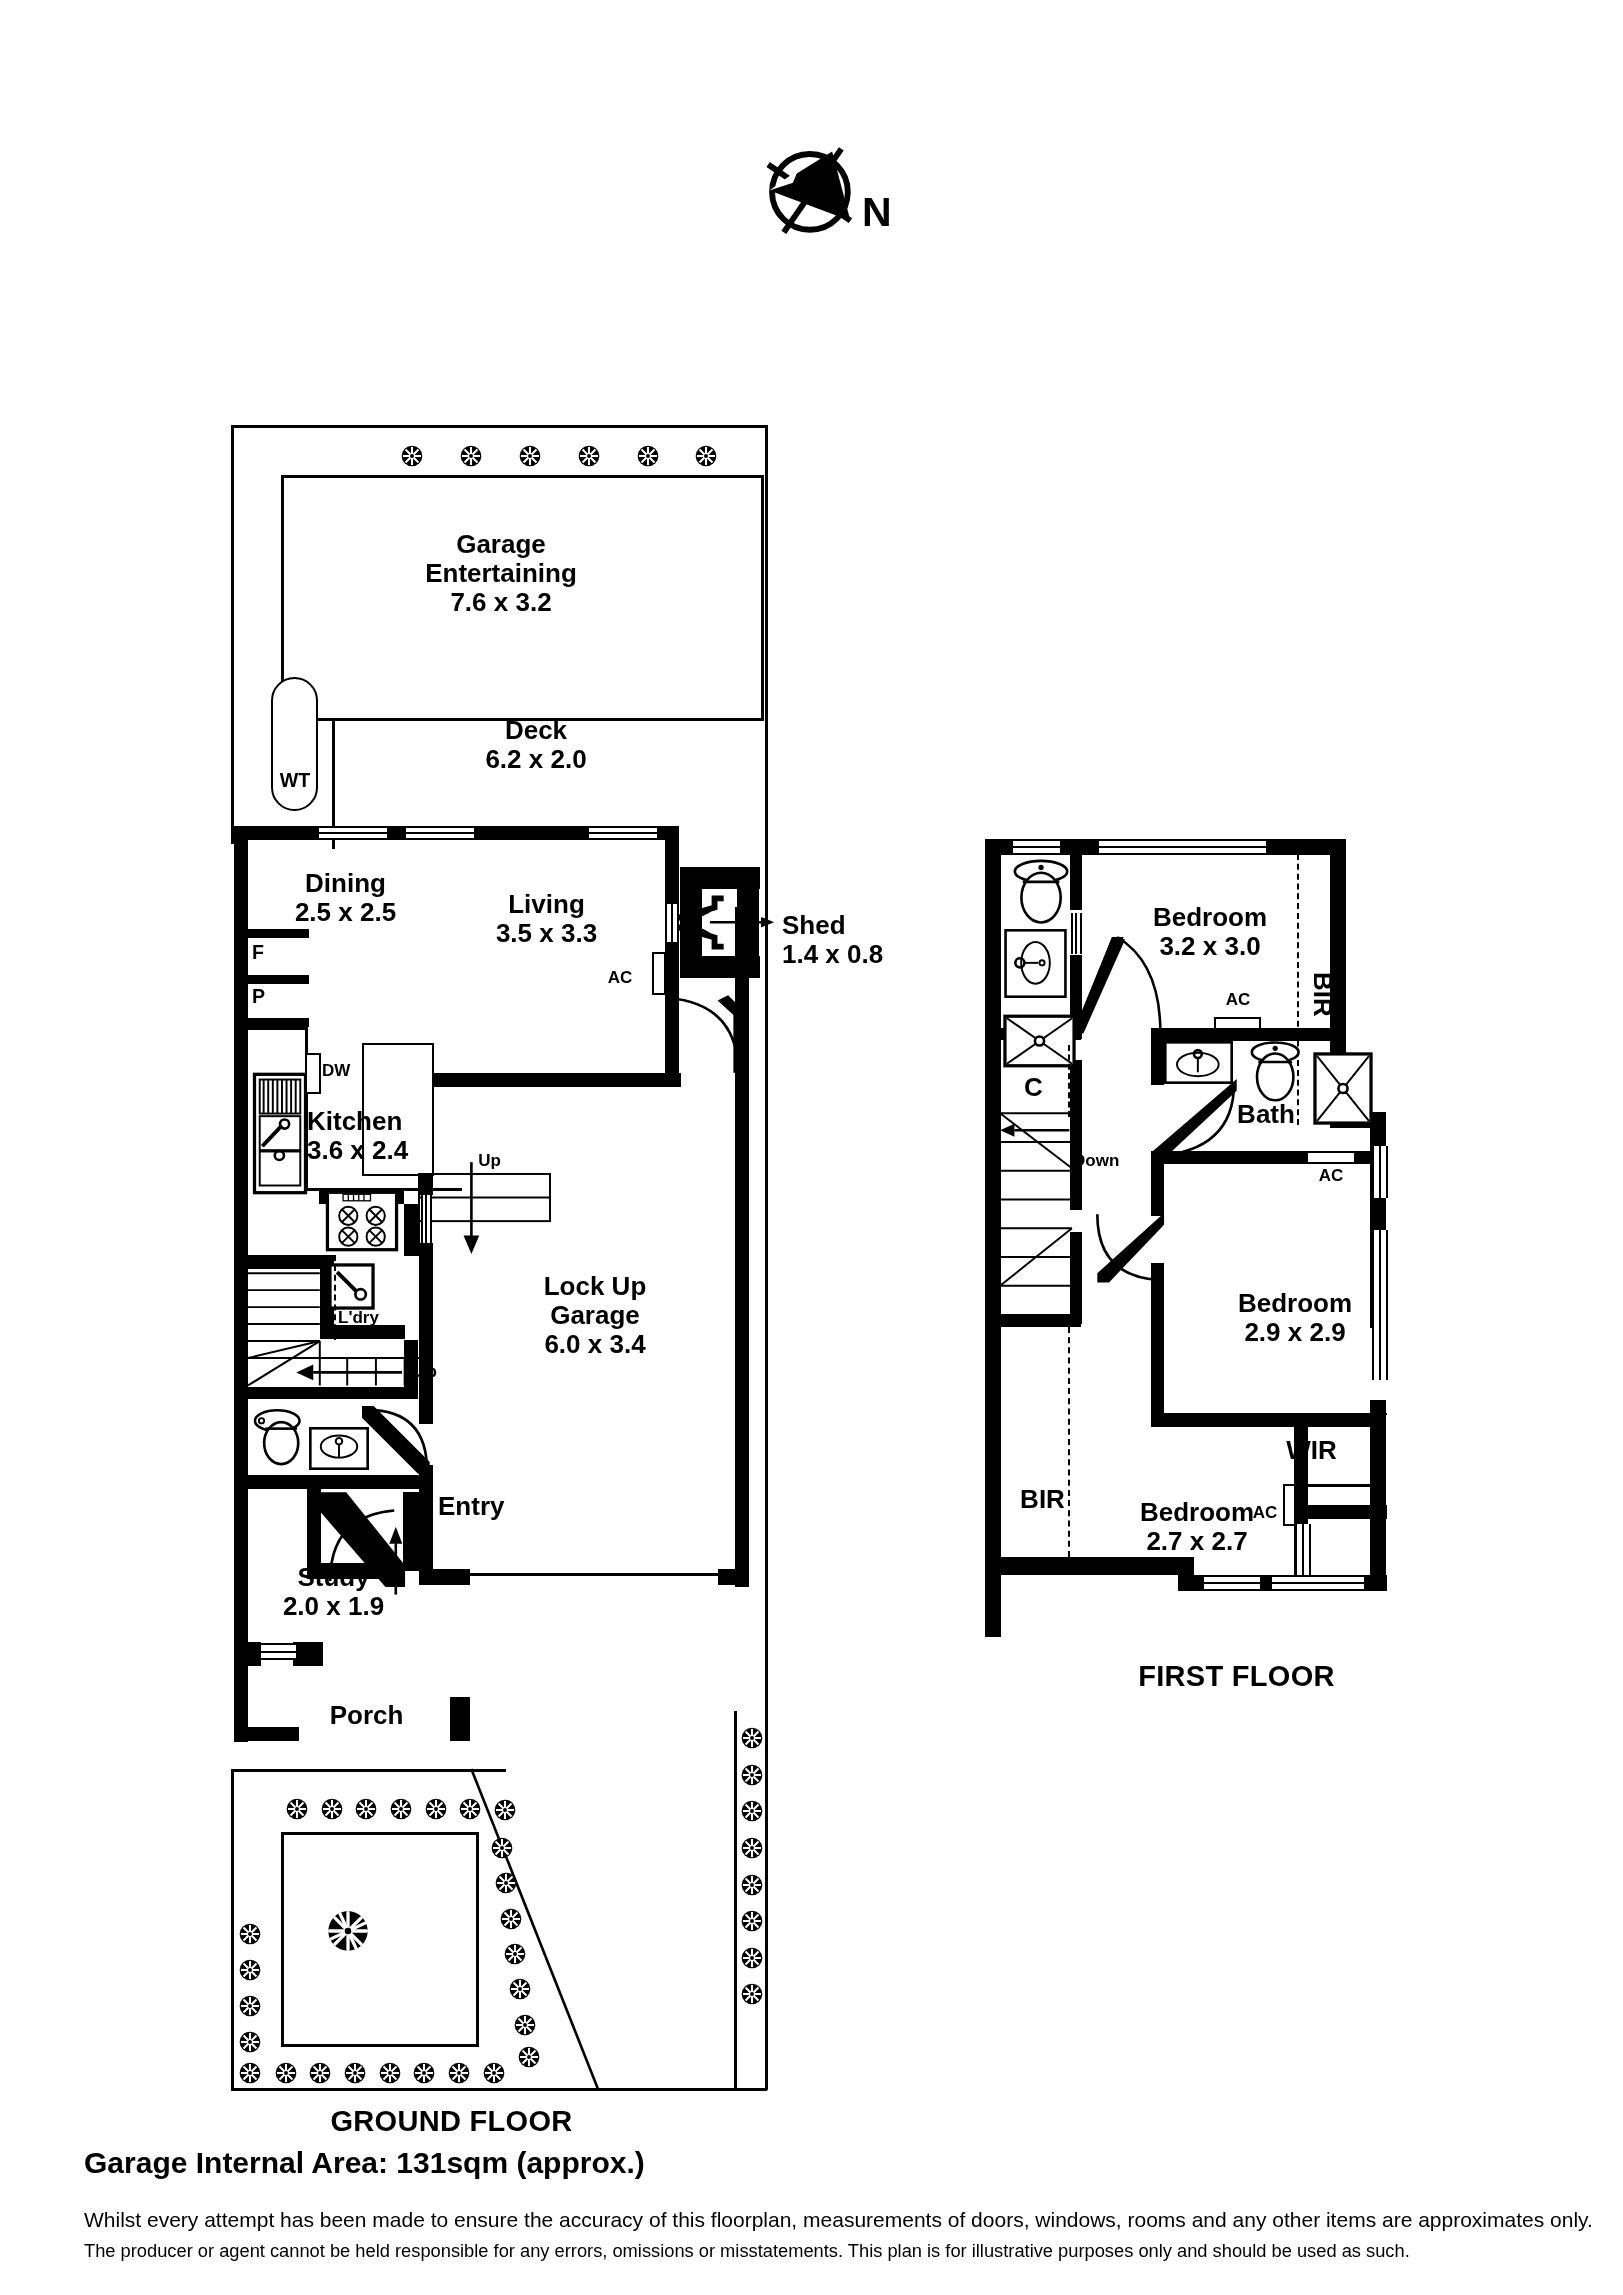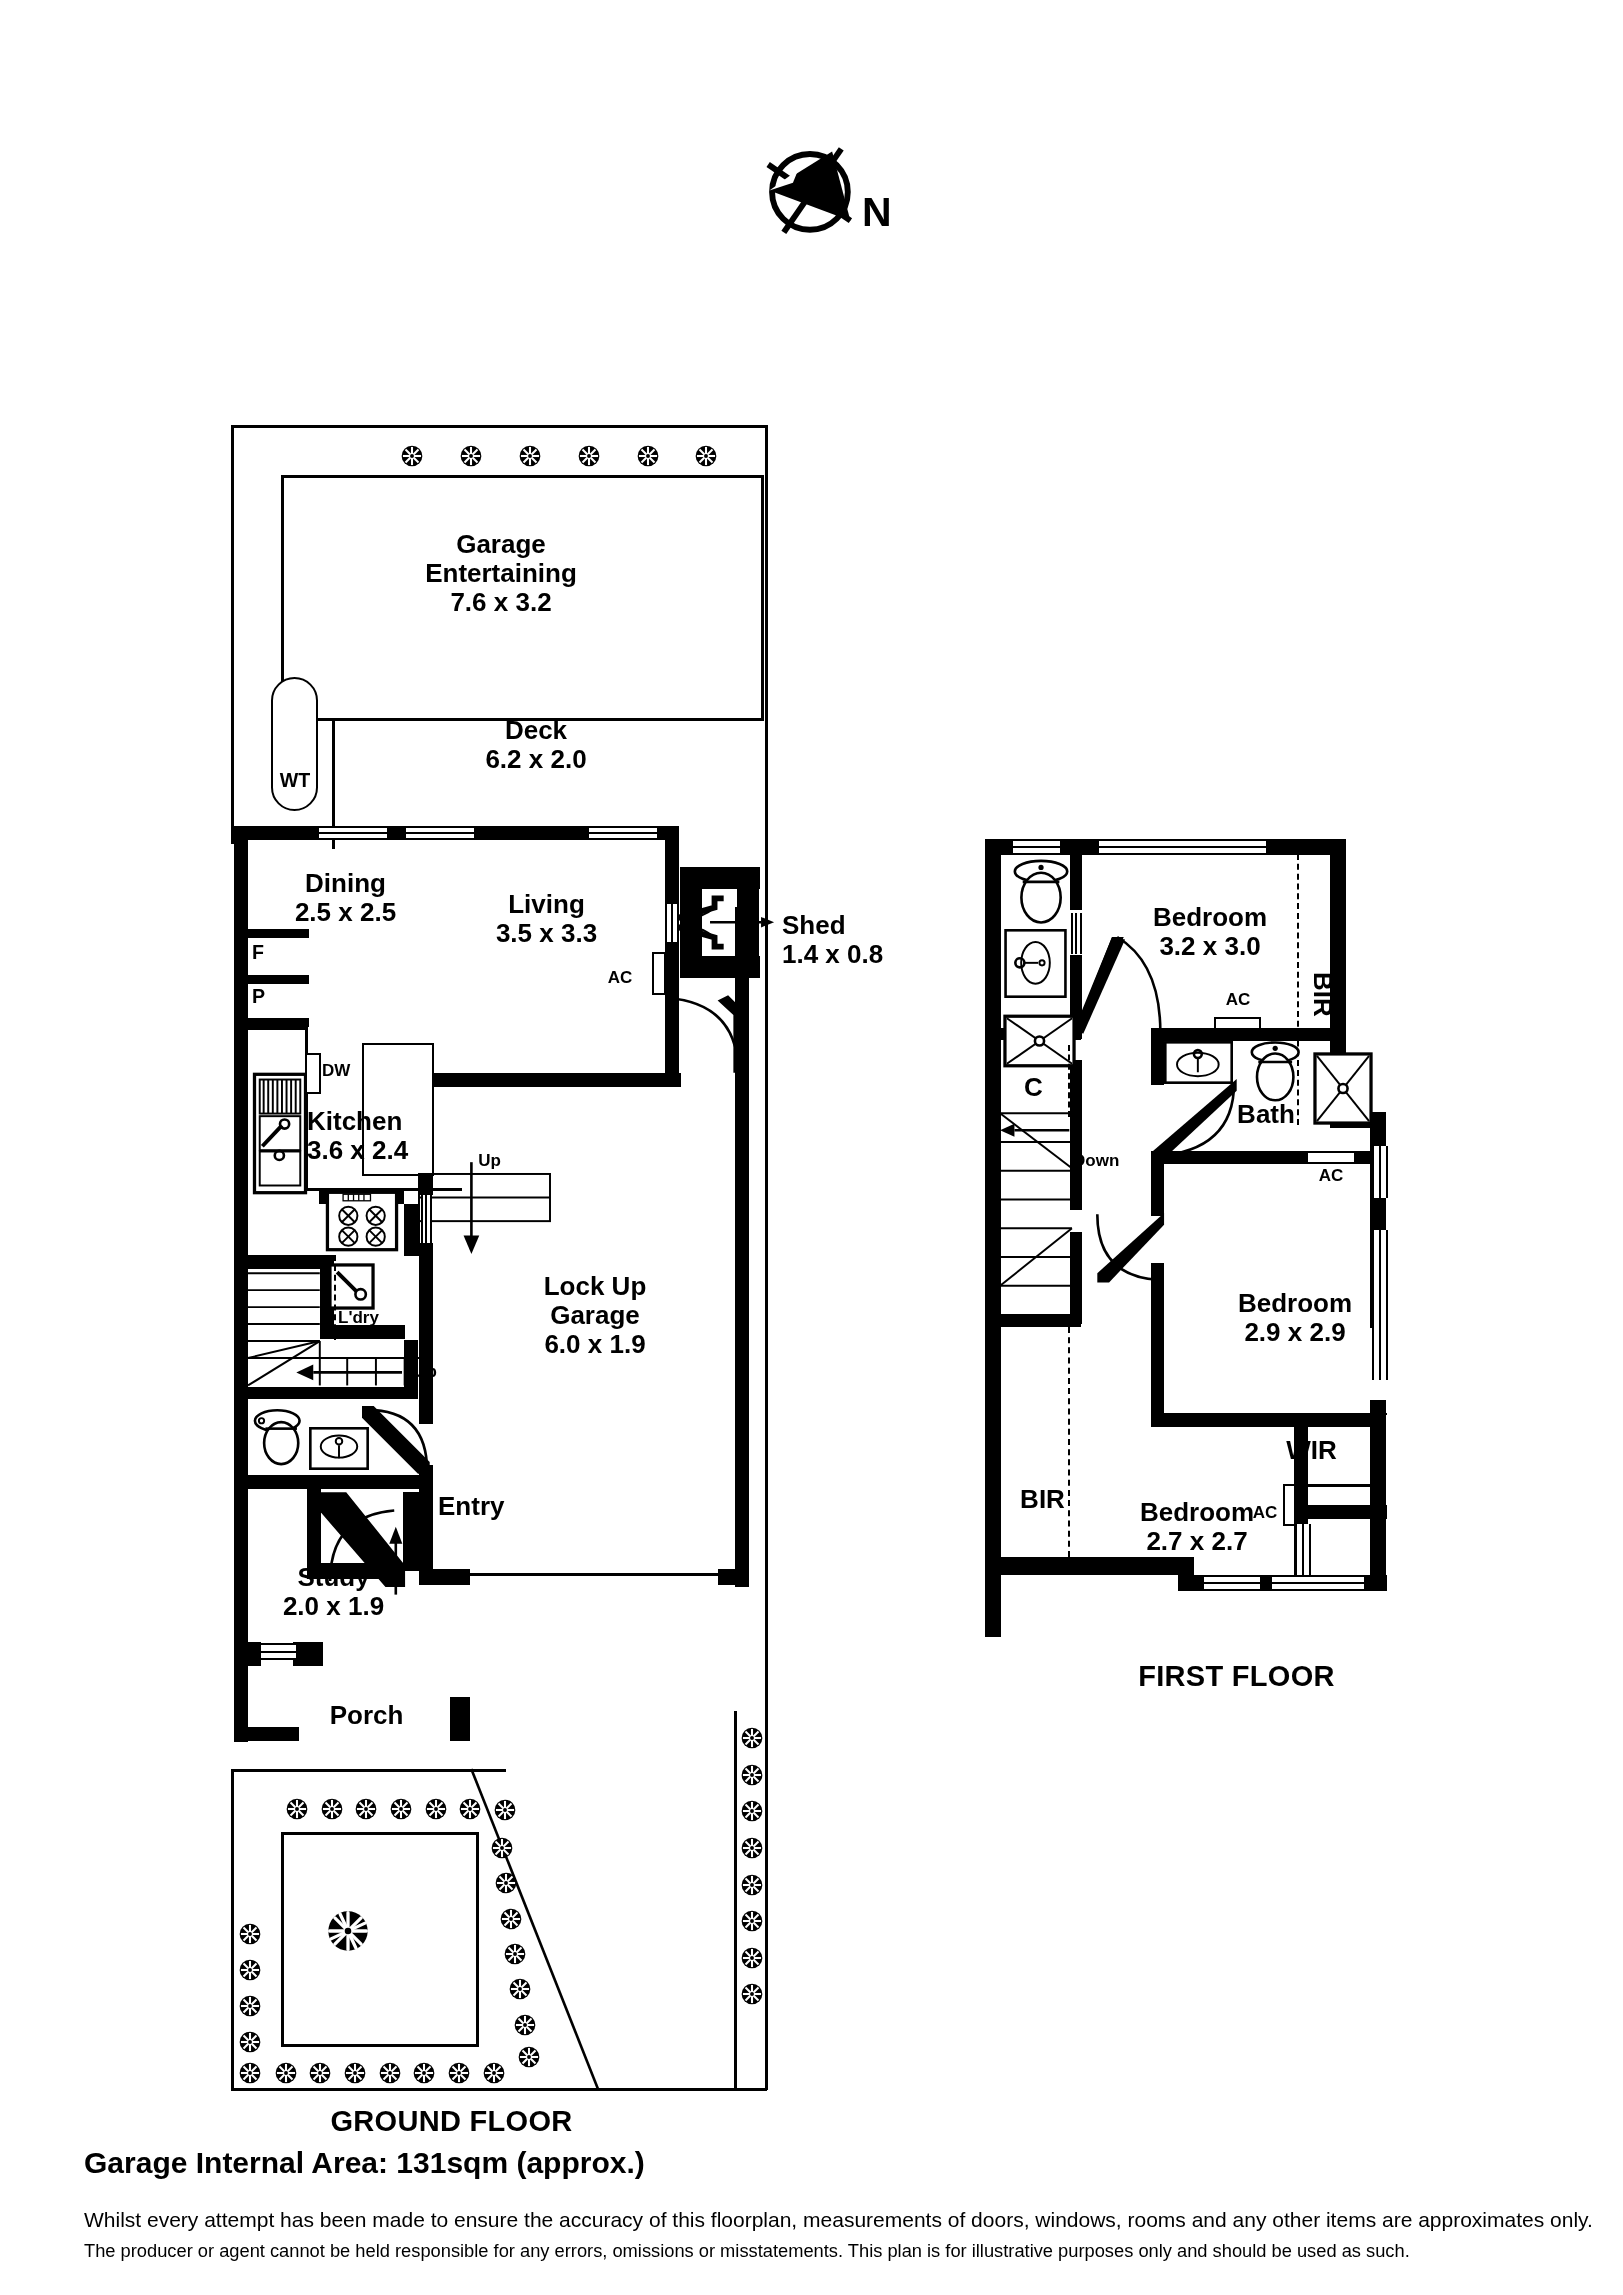--- a/index.html
+++ b/index.html
@@ -438,21 +438,21 @@
     <span>2.0 x 1.9</span>
   </div>
 
   <div class="win" style="left:261px;top:1643px;width:35px;height:17px;"></div>
 
   <div class="lbl room" style="left:288px;top:1701px;width:157px;">Porch</div>
 
   <div class="lbl room" style="left:497px;top:1272px;width:196px;">
     <span>Lock Up</span><br>
     <span>Garage</span><br>
-    <span>6.0 x 1.9</span>
+    <span>6.0 x 3.4</span>
   </div>
 
   <div class="win-v" style="left:421px;top:1195px;width:10.5px;height:48px;"></div>
 
   <div class="abs">
 
     <div class="thin" style="left:281px;top:1832px;width:2.6px;height:215px;"></div>
     <div class="thin" style="left:281px;top:1832px;width:196px;height:2.6px;"></div>
     <div class="thin" style="left:281px;top:2044px;width:198px;height:2.6px;"></div>
     <div class="thin" style="left:476px;top:1832px;width:2.6px;height:215px;"></div>

